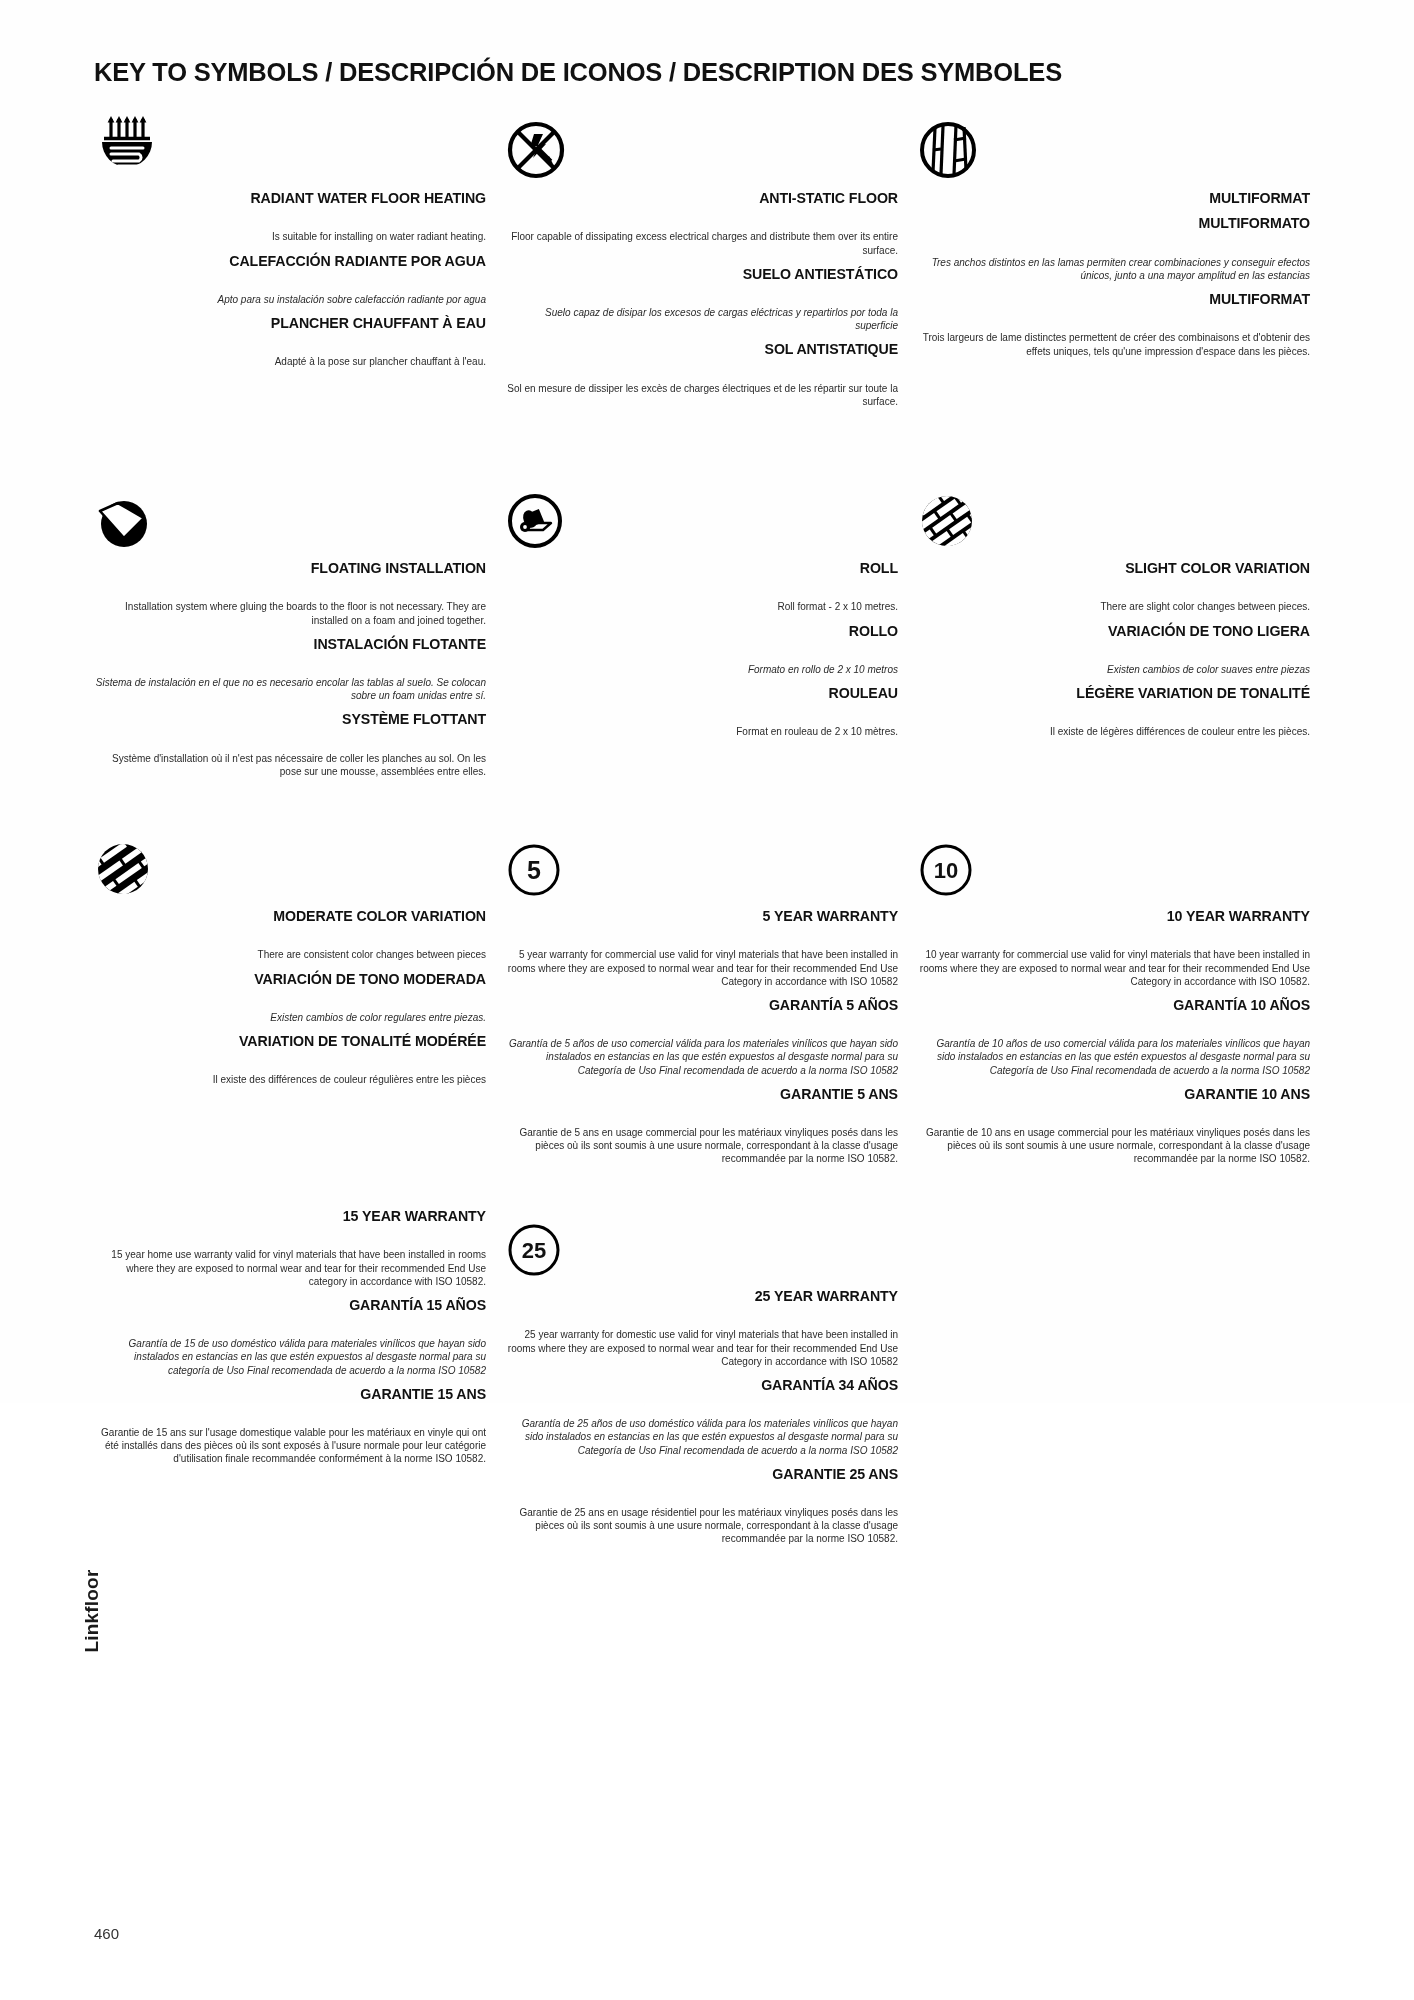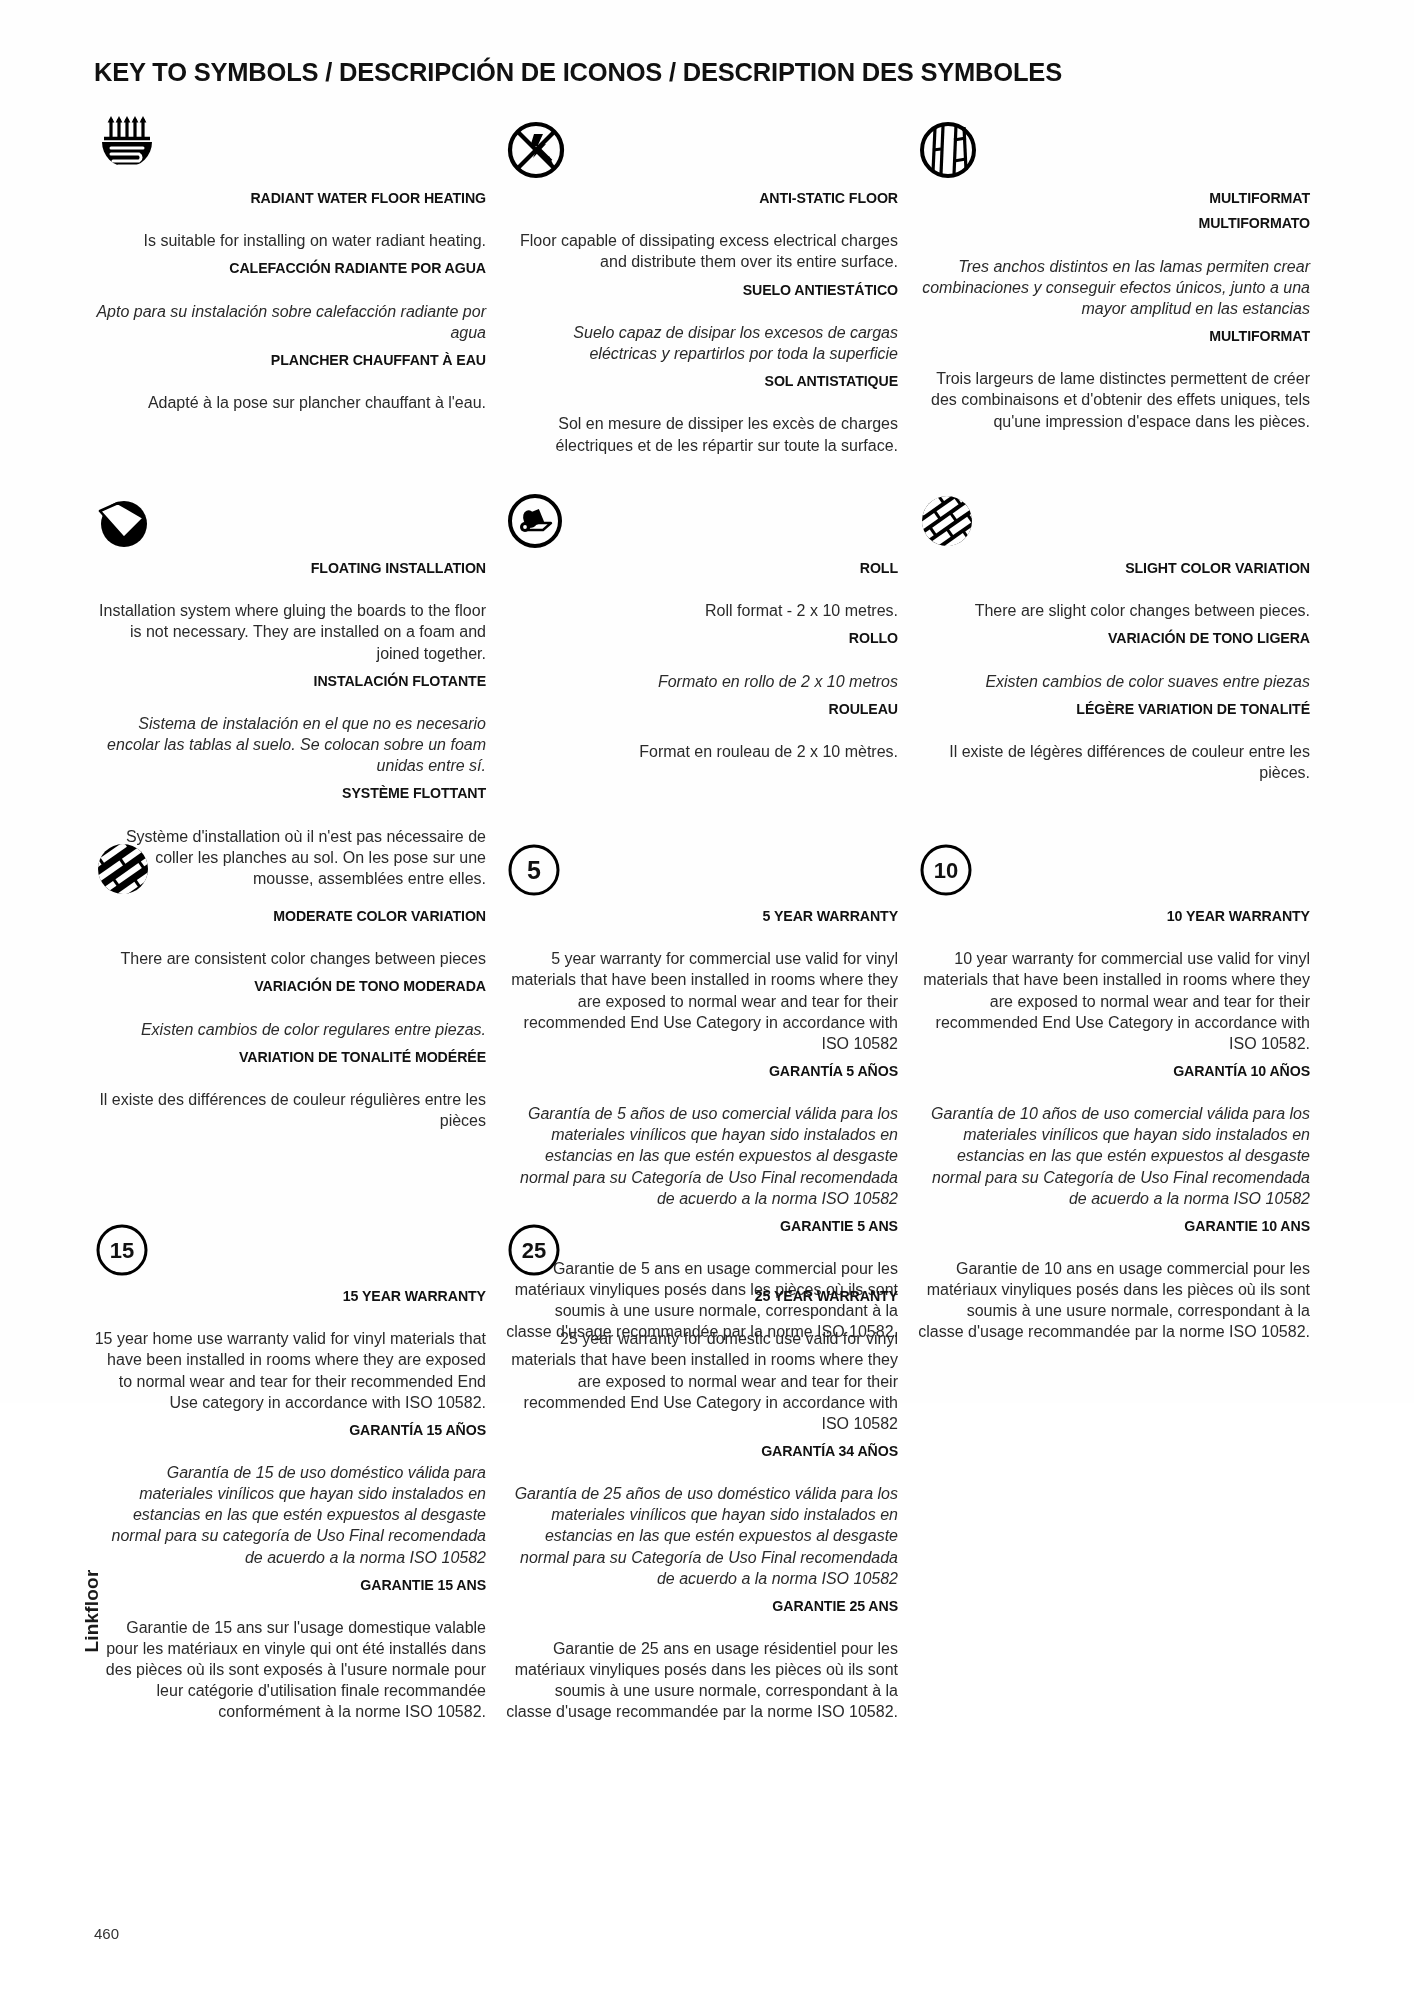--- a/index.html
+++ b/index.html
@@ -83,21 +83,21 @@
     font-size: 14.2px;
     font-weight: bold;
     letter-spacing: -0.1px;
     color: #111;
     margin-top: 9px;
     margin-bottom: 4px;
     line-height: 1.15;
   }
   .sym-title.first { margin-top: 0; }
   .sym-desc {
-    font-size: 16px;
+    font-size: 10px;
     line-height: 1.32;
     color: #2a2a2a;
     font-weight: 400;
     margin-top: 24px;
   }
   .sym-desc.ital { font-style: italic; }
 
   
   #row1 { top: 0; }
   #row2 { top: 0; }
@@ -331,26 +331,20 @@
         <div class="sym-title">GARANTÍA 10 AÑOS</div>
         <div class="sym-desc ital">Garantía de 10 años de uso comercial válida para los materiales vinílicos que hayan sido instalados en estancias en las que estén expuestos al desgaste normal para su Categoría de Uso Final recomendada de acuerdo a la norma ISO 10582</div>
         <div class="sym-title">GARANTIE 10 ANS</div>
         <div class="sym-desc">Garantie de 10 ans en usage commercial pour les matériaux vinyliques posés dans les pièces où ils sont soumis à une usure normale, correspondant à la classe d'usage recommandée par la norme ISO 10582.</div>
       </div>
     </div>
 
     <div class="row" id="row4" style="height: 380px; position: absolute; top: 1098px; left: 0px; width: 100%;">
 
       <div class="cell col1">
-        <div class="icon-wrap">
-          <svg width="56" height="56" viewBox="0 0 56 56">
-            <circle cx="28" cy="28" r="24" fill="none" stroke="#000" stroke-width="3"></circle>
-            <text x="28" y="36" text-anchor="middle" font-family="Liberation Sans, sans-serif" font-size="22" font-weight="600" fill="#111">15</text>
-          </svg>
-        </div>
         <div class="sym-title first">15 YEAR WARRANTY</div>
         <div class="sym-desc">15 year home use warranty valid for vinyl materials that have been installed in rooms where they are exposed to normal wear and tear for their recommended End Use category in accordance with ISO 10582.</div>
         <div class="sym-title">GARANTÍA 15 AÑOS</div>
         <div class="sym-desc ital">Garantía de 15 de uso doméstico válida para materiales vinílicos que hayan sido instalados en estancias en las que estén expuestos al desgaste normal para su categoría de Uso Final recomendada de acuerdo a la norma ISO 10582</div>
         <div class="sym-title">GARANTIE 15 ANS</div>
         <div class="sym-desc">Garantie de 15 ans sur l'usage domestique valable pour les matériaux en vinyle qui ont été installés dans des pièces où ils sont exposés à l'usure normale pour leur catégorie d'utilisation finale recommandée conformément à la norme ISO 10582.</div>
       </div>
 
       <div class="cell col2">
         <div class="icon-wrap">

